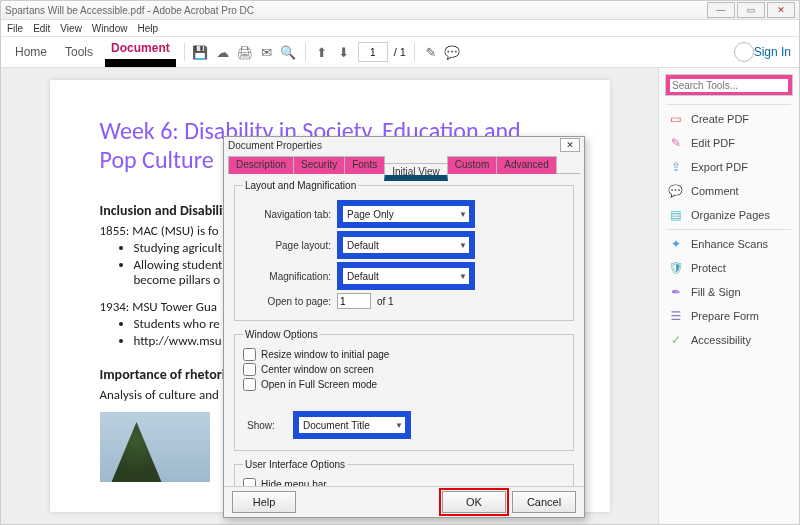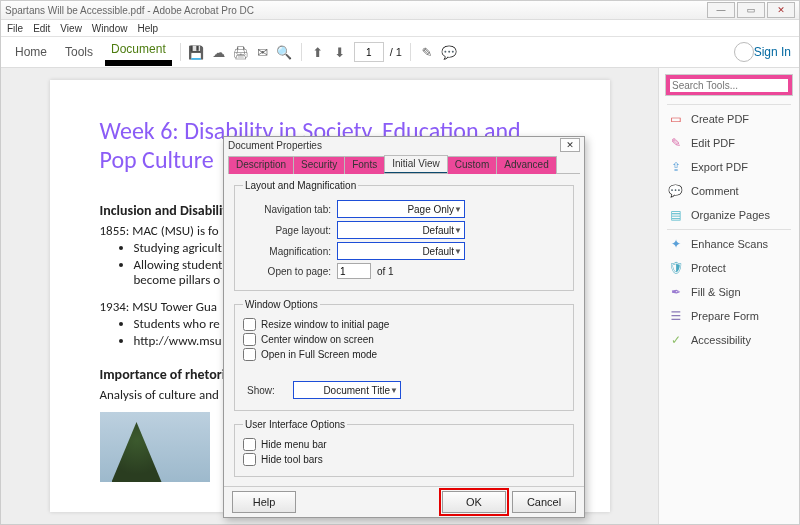--- a/index.html
+++ b/index.html
@@ -7,21 +7,21 @@
   
   .titlebar{height:18px;background:linear-gradient(#fdfdfd,#f0f0f0);display:flex;align-items:center;padding:0 4px;font-size:10px;color:#666;border-bottom:1px solid #ddd}
   .titlebar .spacer{flex:1}
   .tb-btn{width:26px;height:14px;border:1px solid #bbb;margin-left:2px;display:flex;align-items:center;justify-content:center;background:#f4f4f4;font-size:9px;line-height:1}
   .tb-btn.close{color:#a33}
   
   .menubar{height:16px;display:flex;align-items:center;gap:10px;padding:0 6px;font-size:10px;color:#333;border-bottom:1px solid #e2e2e2}
   
   .toolbar{height:30px;display:flex;align-items:center;padding:0 8px;border-bottom:1px solid #ddd;gap:6px}
   .toolbar .tab{font-size:12px;color:#555;padding:4px 6px;cursor:pointer}
-  .toolbar .tab.active{color:#4d7c0f;border-bottom:6px solid #000000;font-weight:400}
+  .toolbar .tab.active{color:#be185d;border-bottom:8px solid #000000;font-weight:700}
   .t-sep{width:1px;height:18px;background:#ddd;margin:0 2px}
   .t-ico{width:16px;height:16px;display:flex;align-items:center;justify-content:center;color:#666;font-size:13px;cursor:pointer}
   .pagebox{width:24px;height:16px;border:1px solid #ccc;font-size:10px;text-align:center}
   .signin{margin-left:auto;display:flex;align-items:center;font-size:12px;color:#0369a1}
   .signin .avatar{width:18px;height:18px;border:1px solid #bbb;border-radius:50%}
   
   .body{flex:1;display:flex;min-height:0}
   .docwrap{flex:1;background:#eee;display:flex;justify-content:center;padding:12px 0;overflow:hidden}
   .docpage{width:560px;background:#fff;box-shadow:0 0 4px rgba(0,0,0,.15);padding:36px 50px;box-sizing:border-box;font-family:Calibri,Arial,sans-serif}
   .docpage h1{font-size:24px;font-weight:400;margin:0 0 28px;color:#8b5cf6}
@@ -37,27 +37,27 @@
   .rsearch input{border:none;outline:none;width:100%;font-size:10px;color:#888}
   .ritem{display:flex;align-items:center;gap:8px;padding:5px 10px;font-size:11px;color:#444;cursor:pointer}
   .ritem .ico{width:14px;height:14px;display:flex;align-items:center;justify-content:center;font-size:12px}
   .rhr{height:1px;background:#e0e0e0;margin:2px 8px}
   
   .dialog{position:absolute;left:222px;top:135px;width:360px;height:380px;background:#f4f4f4;border:1px solid #9a9a9a;box-shadow:2px 3px 8px rgba(0,0,0,.25);display:flex;flex-direction:column;font-size:10px}
   .dlg-title{height:16px;display:flex;align-items:center;justify-content:space-between;padding:0 4px;font-size:10px;color:#333}
   .dlg-x{width:18px;height:12px;border:1px solid #aaa;background:#fdfdfd;display:flex;align-items:center;justify-content:center;font-size:9px}
   .dlg-tabs{display:flex;border-bottom:1px solid #bbb;margin:2px 4px 0;height:18px}
   .dlg-tab{padding:2px 7px;border:1px solid #bbb;border-bottom:none;background:#ec4899;margin-right:-1px;font-size:10px;color:#333;position:relative;top:1px;cursor:pointer}
-  .dlg-tab.active{background:#f4f4f4;border-bottom:1px solid #0c4a6e;top:0}
+  .dlg-tab.active{background:#f4f4f4;border-bottom:6px solid #0c4a6e;top:8px}
   .dlg-body{flex:1;padding:6px 10px;overflow:auto}
   fieldset{border:1px solid #c8c8c8;margin:0 0 8px;padding:6px 8px 8px}
   legend{font-size:10px;padding:0 2px}
   .frow{display:flex;align-items:center;margin:3px 0}
   .frow label{width:88px;text-align:right;margin-right:6px;color:#333}
-  .sel{border:1px solid #1d4ed8;background:#fff;height:16px;min-width:120px;display:flex;align-items:center;justify-content:flex-end;padding:0 2px 0 4px;font-size:10px}
+  .sel{border:6px solid #1d4ed8;background:#fff;height:16px;min-width:120px;display:flex;align-items:center;justify-content:space-between;padding:0 2px 0 4px;font-size:10px}
   .sel .caret{font-size:8px;color:#555}
   .numin{width:28px;height:14px;border:1px solid #a9a9a9;background:#fff;text-align:left;padding:0 2px;font-size:10px}
   .chk{display:flex;align-items:center;gap:5px;margin:2px 0}
   .chk input{margin:0}
   .dlg-foot{height:30px;border-top:1px solid #ccc;display:flex;align-items:center;padding:0 8px;gap:6px}
   .btn{height:20px;min-width:62px;border:1px solid #9a9a9a;background:linear-gradient(#fdfdfd,#e7e7e7);font-size:11px;display:flex;align-items:center;justify-content:center;cursor:pointer}
   .hl-red{outline:2px solid #e40000;outline-offset:1px}
 </style>
 </head>
 <body>

